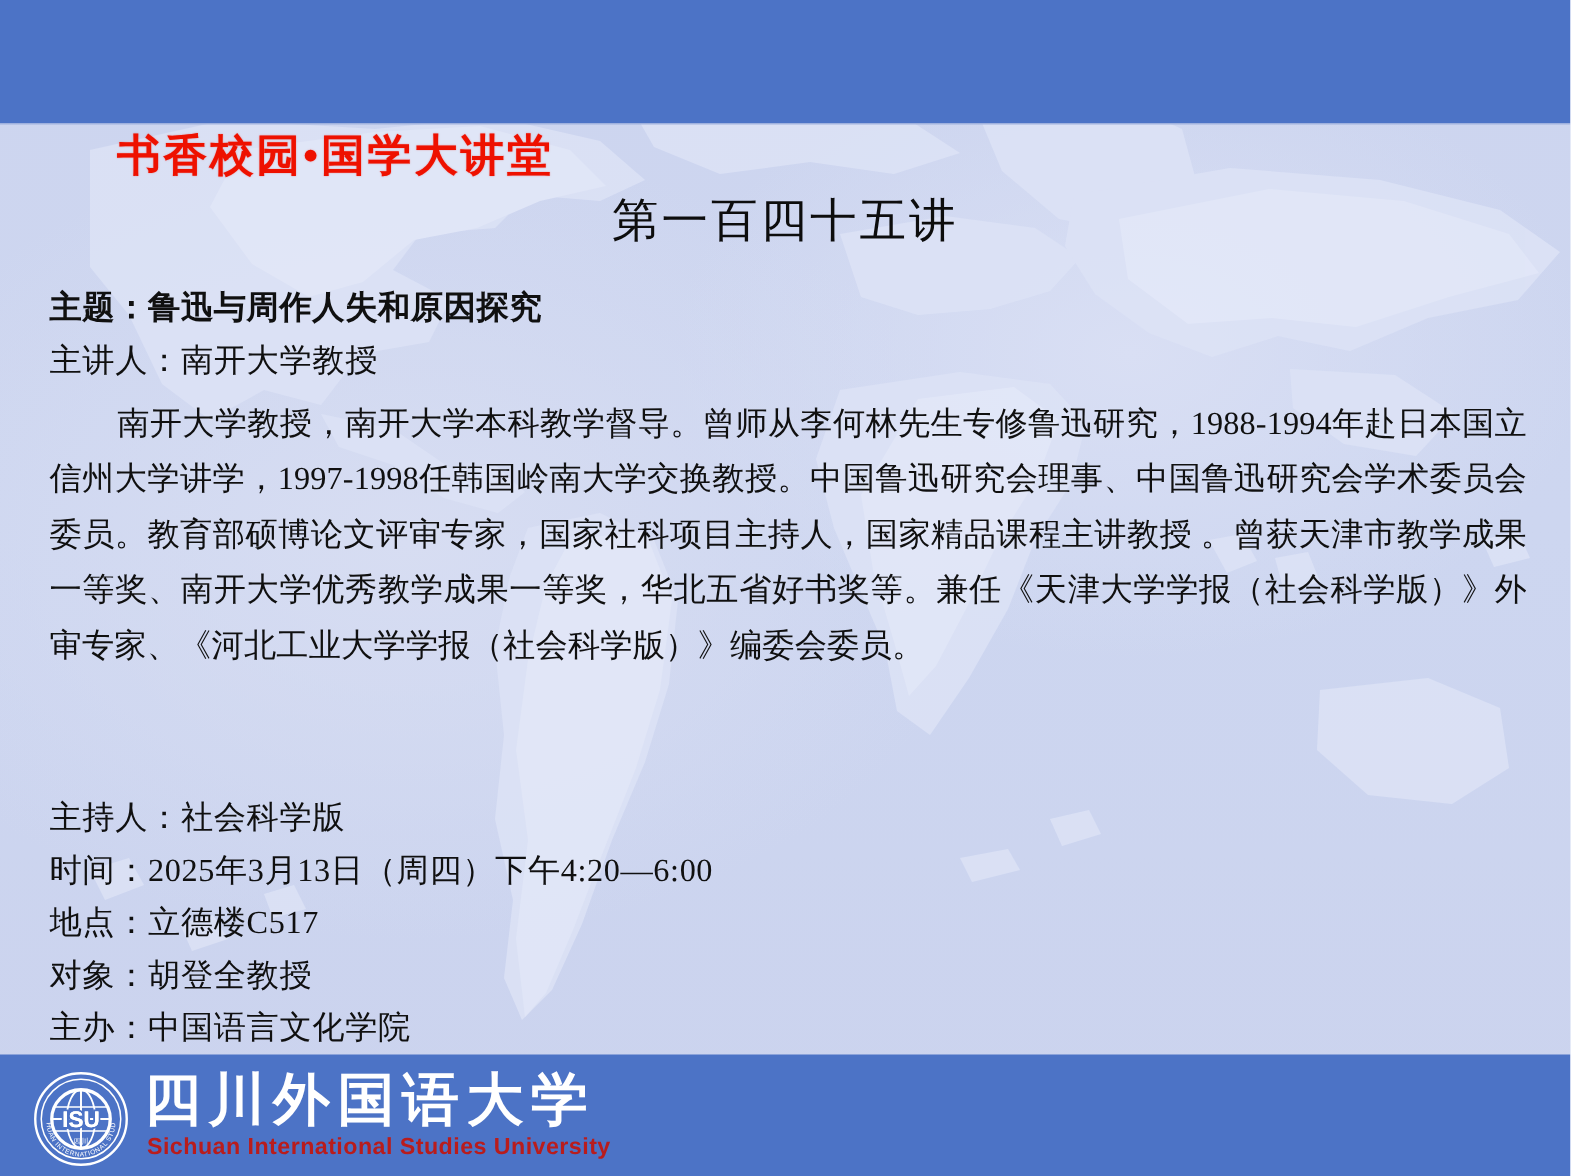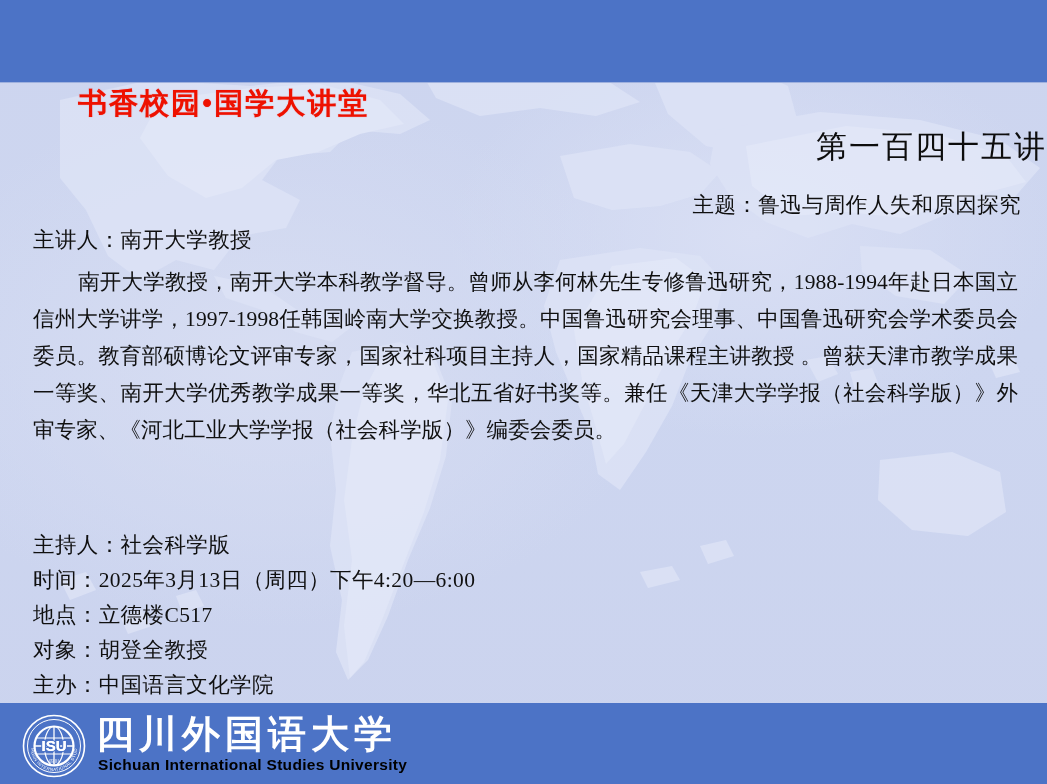--- a/index.html
+++ b/index.html
@@ -72,41 +72,41 @@
     line-height: 40px;
     white-space: nowrap;
   }
   .uni-en {
     position: absolute;
     left: 98px; top: 756px;
     font-family: "Liberation Sans", "DejaVu Sans", sans-serif;
     font-size: 15.5px;
     font-weight: 700;
     letter-spacing: .3px;
-    color: #000000;
+    color: #b91c1c;
     white-space: nowrap;
   }
 
   
   .brand-title {
     position: absolute;
     left: 78px; top: 84px;
     font-family: "Liberation Serif", "DejaVu Serif", serif;
     font-size: 29px;
     font-weight: 700;
     letter-spacing: 2px;
     color: #ee1100;
     white-space: nowrap;
     text-shadow: 0 0 1px rgba(238,17,0,.5);
   }
   .lecture-no {
     position: absolute;
     left: 0; top: 126px;
     width: 1047px;
-    text-align: right;
+    text-align: center;
     font-family: "Liberation Sans", "DejaVu Sans", sans-serif;
     font-size: 31px;
     font-weight: 400;
     letter-spacing: 2px;
     color: #0d0d0d;
     white-space: nowrap;
   }
 
   
   .content {
@@ -114,21 +114,21 @@
     left: 33px; top: 188px;
     width: 988px;
     color: #101010;
   }
   .line {
     font-size: 21.5px;
     line-height: 35px;
     letter-spacing: .4px;
     white-space: nowrap;
   }
-  .line.bold { font-weight: 400; text-align: right; }
+  .line.bold { font-weight: 700; }
 
   .bio {
     margin-top: 6px;
     font-size: 21.5px;
     line-height: 37px;
     letter-spacing: .1px;
     text-align: justify;
     text-justify: inter-ideograph;
     text-indent: 2.1em;
     width: 985px;

